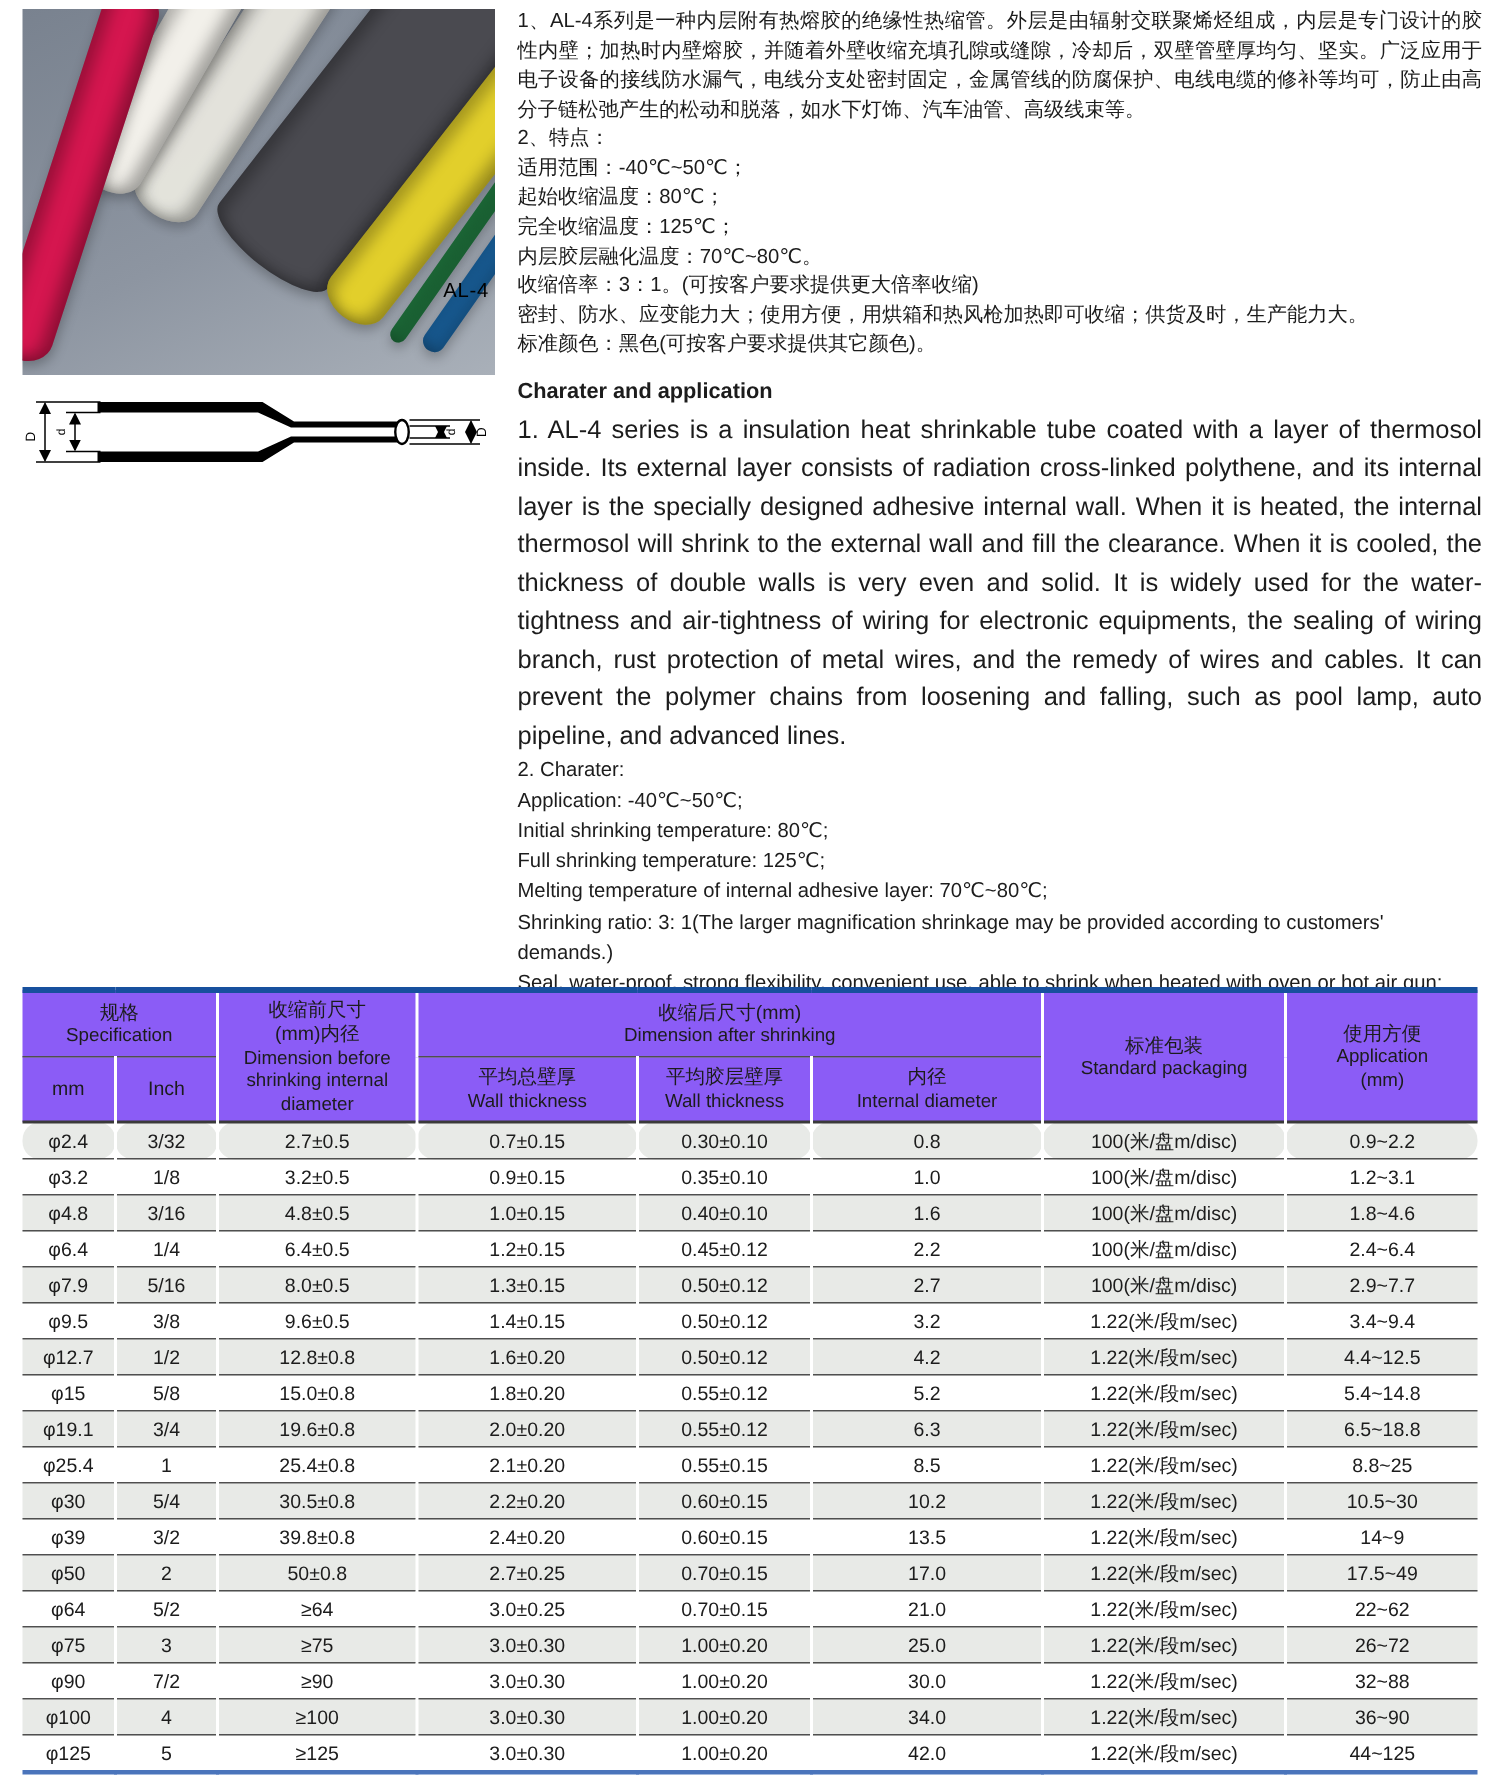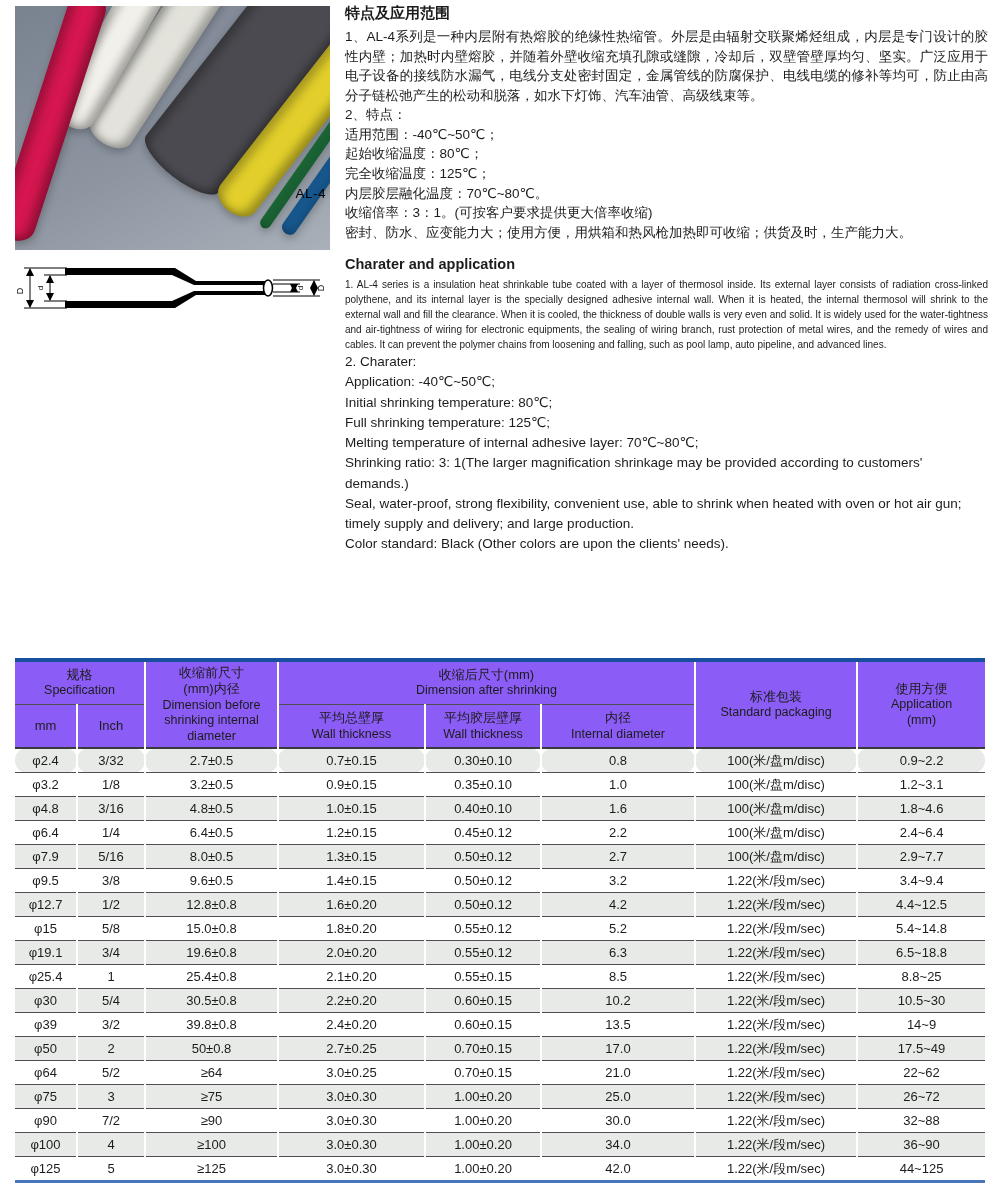--- a/index.html
+++ b/index.html
@@ -23,21 +23,21 @@
   
   .diagram{position:absolute;left:10px;top:256px;width:325px;height:78px;}
   .diagram svg{display:block;}
 
   
   .content{position:absolute;left:345px;top:4px;width:643px;}
   .cn-title{font-size:15px;font-weight:bold;margin:0 0 4px 0;}
   .cn-para{font-size:13.5px;line-height:1.45;margin:0;text-align:justify;}
   .cn-line{font-size:13.5px;line-height:1.45;}
   .en-title{font-size:14.5px;font-weight:bold;margin:14px 0 5px 0;}
-  .en-para{font-size:10px;line-height:1.5;margin:0;text-align:justify;}
+  .en-para{font-size:17px;line-height:1.5;margin:0;text-align:justify;}
   .en-line{font-size:13.5px;line-height:1.5;}
 
   
   .spec-table{position:absolute;left:15px;top:658px;width:970px;border-collapse:collapse;table-layout:fixed;
               border-top:4px solid #17509e;border-bottom:3px solid #4a74bb;font-size:13px;}
   .spec-table th{background:#8b5cf6;font-weight:normal;padding:3px 0;vertical-align:middle;text-align:center;
                  border-left:2px solid #fff;}
   .spec-table th:first-child{border-left:none;}
   .spec-table .hrow2 th{border-top:1px solid #4f4f4f;}
   .spec-table th .zh{display:block;font-size:13px;white-space:pre-line;line-height:1.25;}
@@ -92,29 +92,29 @@
 
       <text x="13" y="35" font-size="9" transform="rotate(-90 13 35)" text-anchor="middle">D</text>
       <text x="33" y="32" font-size="8" transform="rotate(-90 33 32)" text-anchor="middle">d</text>
       <text x="293" y="32" font-size="8" transform="rotate(-90 293 32)" text-anchor="middle">d</text>
       <text x="314" y="32" font-size="9" transform="rotate(-90 314 32)" text-anchor="middle">D</text>
     </svg>
   </div>
 
   <div class="content">
     <div>
-      <h2 class="cn-title">特点及应用范围</h2>
       <p class="cn-para">1、AL-4系列是一种内层附有热熔胶的绝缘性热缩管。外层是由辐射交联聚烯烃组成，内层是专门设计的胶性内壁；加热时内壁熔胶，并随着外壁收缩充填孔隙或缝隙，冷却后，双壁管壁厚均匀、坚实。广泛应用于电子设备的接线防水漏气，电线分支处密封固定，金属管线的防腐保护、电线电缆的修补等均可，防止由高分子链松弛产生的松动和脱落，如水下灯饰、汽车油管、高级线束等。</p>
       <div class="cn-line">2、特点：</div>
       <div class="cn-line">适用范围：-40℃~50℃；</div>
       <div class="cn-line">起始收缩温度：80℃；</div>
       <div class="cn-line">完全收缩温度：125℃；</div>
       <div class="cn-line">内层胶层融化温度：70℃~80℃。</div>
       <div class="cn-line">收缩倍率：3：1。(可按客户要求提供更大倍率收缩)</div>
       <div class="cn-line">密封、防水、应变能力大；使用方便，用烘箱和热风枪加热即可收缩；供货及时，生产能力大。</div>
+      <div class="cn-line">标准颜色：黑色(可按客户要求提供其它颜色)。</div>
     </div>
 
     <div>
       <h2 class="en-title">Charater and application</h2>
       <p class="en-para">1. AL-4 series is a insulation heat shrinkable tube coated with a layer of thermosol inside. Its external layer consists of radiation cross-linked polythene, and its internal layer is the specially designed adhesive internal wall. When it is heated, the internal thermosol will shrink to the external wall and fill the clearance. When it is cooled, the thickness of double walls is very even and solid. It is widely used for the water-tightness and air-tightness of wiring for electronic equipments, the sealing of wiring branch, rust protection of metal wires, and the remedy of wires and cables. It can prevent the polymer chains from loosening and falling, such as pool lamp, auto pipeline, and advanced lines.</p>
       <div class="en-line">2. Charater:</div>
       <div class="en-line">Application: -40℃~50℃;</div>
       <div class="en-line">Initial shrinking temperature: 80℃;</div>
       <div class="en-line">Full shrinking temperature: 125℃;</div>
       <div class="en-line">Melting temperature of internal adhesive layer: 70℃~80℃;</div>

